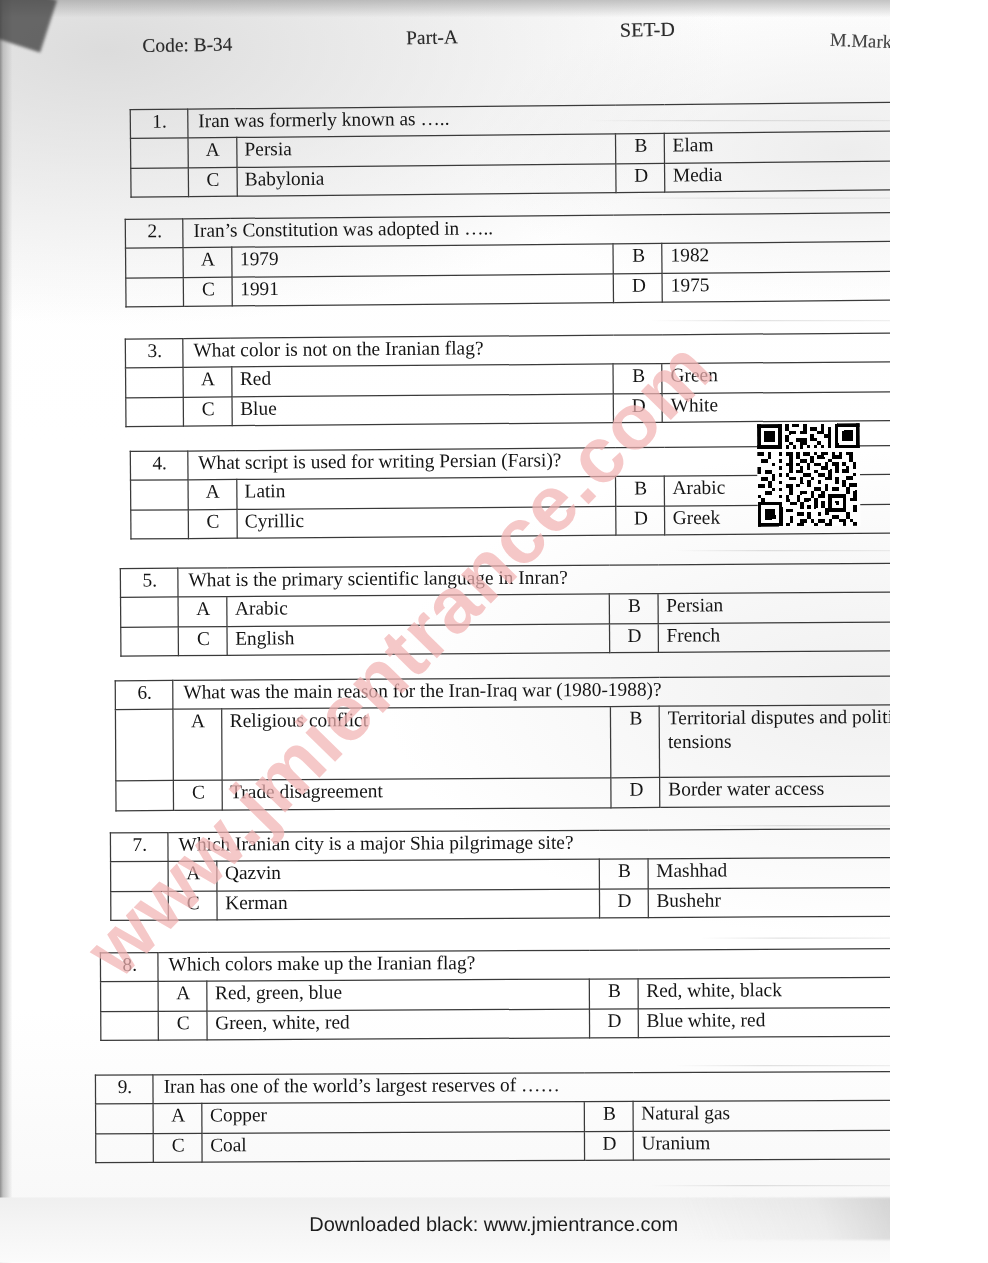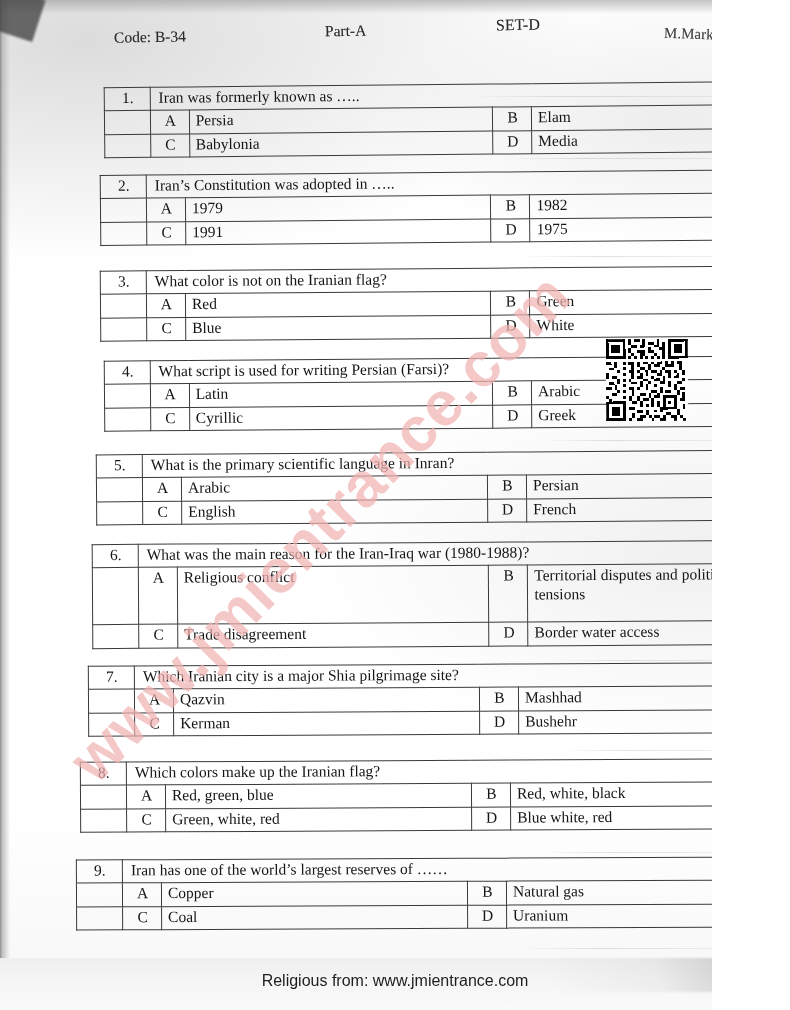--- a/index.html
+++ b/index.html
@@ -601,16 +601,16 @@
         <rect x="24" y="28" width="1" height="1"></rect>
           <rect x="27" y="28" width="1" height="1"></rect>
       </g>
     </svg>
   </div>
 
   <div class="watermark">www.jmientrance.com</div>
 
   <div class="footer">
     <div class="footer-smudge"></div>
-    <div class="footer-text">Religious from: www.jmientrance.com</div>
+    <div class="footer-text">Downloaded black: www.jmientrance.com</div>
   </div>
 
 </div>
 
 </body></html>

